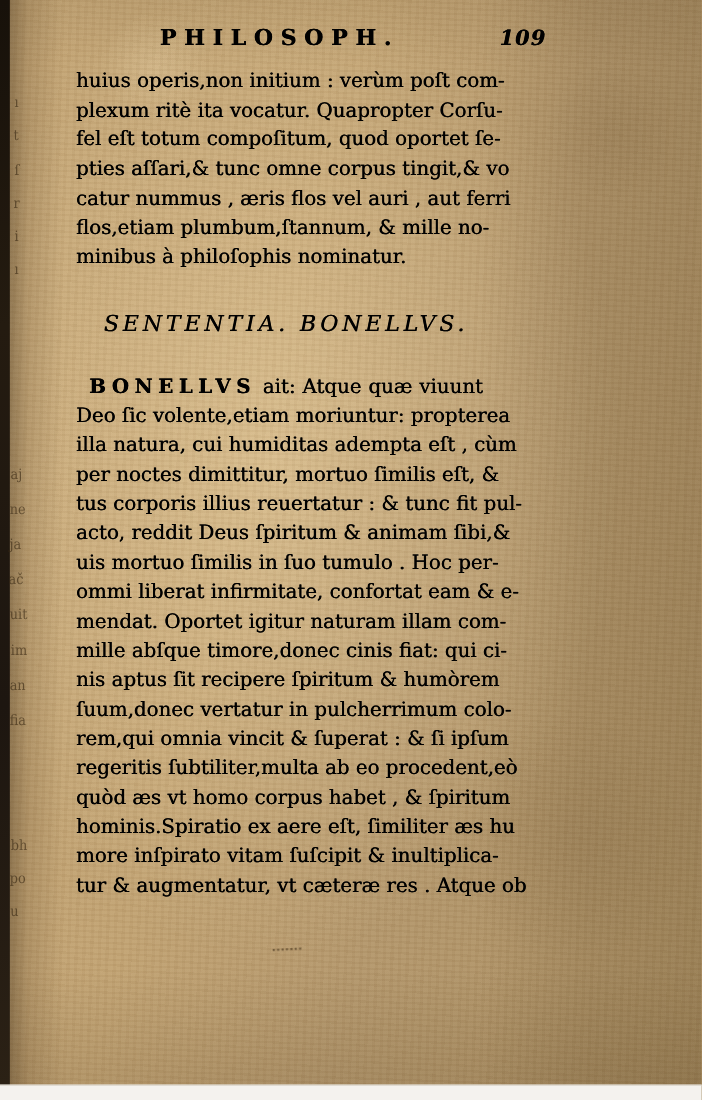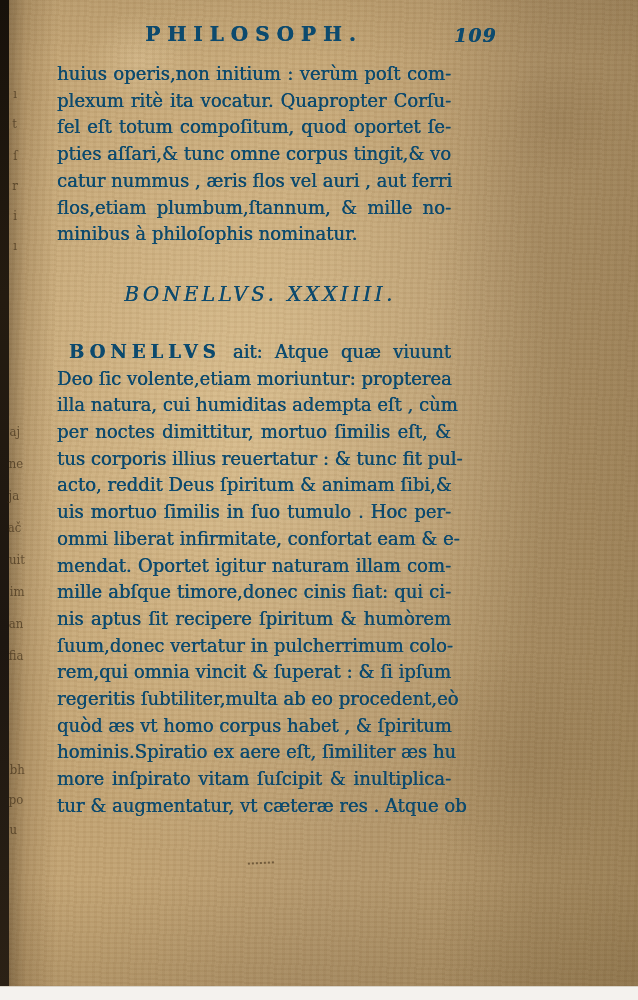--- a/index.html
+++ b/index.html
@@ -68,34 +68,34 @@
   .bleed span:nth-of-type(11){top:552px;left:8px;}
   .bleed span:nth-of-type(12){top:584px;left:9px;}
   .bleed span:nth-of-type(13){top:616px;left:8px;}
   .bleed span:nth-of-type(14){top:648px;left:8px;}
   .bleed span:nth-of-type(15){top:762px;left:9px;}
   .bleed span:nth-of-type(16){top:792px;left:8px;}
   .bleed span:nth-of-type(17){top:822px;left:9px;}
   
   .text-col{
     position:absolute;left:53px;top:22px;width:402px;
-    color:#0c4a6e;
+    color:#000000;
   }
   .hdr{position:relative;height:32px;}
   .hdr .title{
     display:block;text-align:center;
     font-size:20px;font-weight:bold;letter-spacing:7px;
     text-shadow:0.4px 0 0 currentColor;
   }
   .hdr .pagenum{
     position:absolute;top:2px;left:401px;width:60px;
     font-size:19px;font-weight:bold;font-style:italic;letter-spacing:1px;
     text-shadow:0.3px 0 0 currentColor;
   }
-  .para{margin:4px;}
+  .para{margin:16px;}
   .para .ln{
     font-size:18px;line-height:26.7px;white-space:nowrap;
     text-align:justify;text-align-last:justify;
     text-shadow:0.35px 0 0 currentColor;
   }
   .para .ln.no-just{text-align-last:left;}
   .p1{margin-top:7px;}
   .heading{
     margin-top:34px;height:30px;
     text-align:center;font-style:italic;
@@ -151,21 +151,21 @@
   <div class="para p1">
     <div class="ln">huius operis,non initium : verùm poſt com-</div>
     <div class="ln">plexum ritè ita vocatur. Quapropter Corſu-</div>
     <div class="ln">fel eſt totum compoſitum, quod oportet ſe-</div>
     <div class="ln">pties aſſari,&amp; tunc omne corpus tingit,&amp; vo</div>
     <div class="ln">catur nummus , æris flos vel auri , aut ferri</div>
     <div class="ln">flos,etiam plumbum,ſtannum, &amp; mille no-</div>
     <div class="ln no-just">minibus à philoſophis nominatur.</div>
   </div>
 
-  <div class="heading">BONELLVS.  XXXIIII.</div>
+  <div class="heading">SENTENTIA.  BONELLVS.</div>
 
   <div class="para p2">
     <div class="ln first"><span class="caps">BONELLVS</span><span> ait:</span><span>  Atque quæ viuunt</span></div>
     <div class="ln">Deo ſic volente,etiam moriuntur: propterea</div>
     <div class="ln">illa natura, cui humiditas adempta eſt , cùm</div>
     <div class="ln">per noctes dimittitur, mortuo ſimilis eſt, &amp;</div>
     <div class="ln">tus corporis illius reuertatur : &amp; tunc fit pul-</div>
     <div class="ln">acto, reddit Deus ſpiritum &amp; animam ſibi,&amp;</div>
     <div class="ln">uis mortuo ſimilis in ſuo tumulo .  Hoc per-</div>
     <div class="ln">ommi liberat infirmitate, confortat eam &amp; e-</div>

